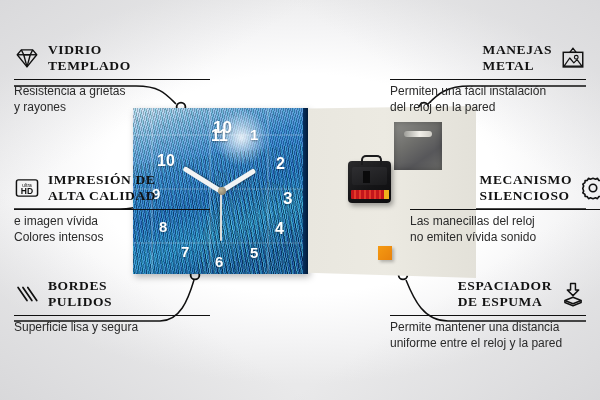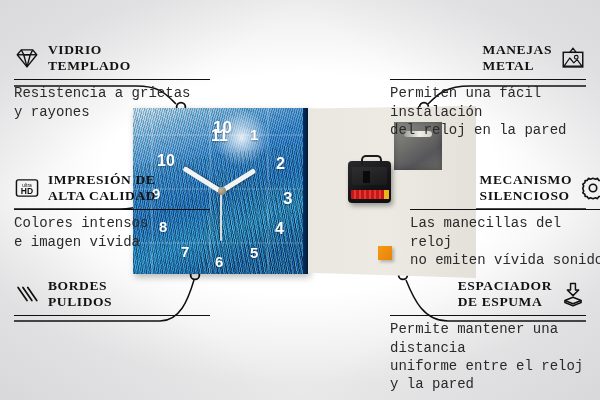--- a/index.html
+++ b/index.html
@@ -90,21 +90,21 @@
 
   
   .callout{position:absolute;width:196px;}
   .callout.left{text-align:left;}
   .callout.right{}
   .co-head{display:flex;align-items:center;gap:8px;}
   .callout.right .co-head{justify-content:flex-end;}
   .co-title{font-family:"Liberation Serif",serif;font-weight:bold;font-size:13.5px;
     letter-spacing:.6px;color:#121212;line-height:1.18;text-transform:uppercase;}
   .co-rule{height:1.6px;background:#101010;margin:5px 0 4px;}
-  .co-sub{font-family:Liberation Mono, monospace;font-size:14px;color:#2a2a2a;line-height:1.3;}
+  .co-sub{font-family:Liberation Sans, sans-serif;font-size:12px;color:#2a2a2a;line-height:1.3;}
   .ico{width:26px;height:26px;flex:0 0 26px;display:block;}
 
   #co-vidrio{left:14px;top:42px;}
   #co-impresion{left:14px;top:172px;}
   #co-bordes{left:14px;top:278px;}
   #co-manejas{left:390px;top:42px;}
   #co-mecanismo{left:410px;top:172px;}
   #co-espaciador{left:390px;top:278px;}
 
   #wires{position:absolute;left:0;top:0;width:600px;height:400px;pointer-events:none;}
@@ -204,39 +204,40 @@
         <rect x="3" y="6" width="26" height="20" rx="2.5" fill="none" stroke="#111" stroke-width="1.8"></rect>
         <text x="16" y="14.5" font-family="Liberation Sans, sans-serif" font-size="6" text-anchor="middle" fill="#111">ultra</text>
         <text x="16" y="23" font-family="Liberation Sans, sans-serif" font-size="10.5" font-weight="bold" text-anchor="middle" fill="#111">HD</text>
       </svg>
       <div>
         <div class="co-title">IMPRESIÓN DE</div>
         <div class="co-title">ALTA CALIDAD</div>
       </div>
     </div>
     <div class="co-rule"></div>
+    <div class="co-sub">e imagen vívida</div>
     <div class="co-sub">Colores intensos</div>
-    <div class="co-sub">e imagen vívida</div>
   </div>
 
   <div class="callout left" id="co-bordes">
     <div class="co-head">
       <svg class="ico" viewBox="0 0 32 32">
         <g stroke="#111" stroke-width="2.1" fill="none" stroke-linecap="round">
           <path d="M5 8 L16 24"></path>
             <path d="M11 8 L22 24"></path>
             <path d="M17 8 L28 24"></path>
         </g>
       </svg>
       <div>
         <div class="co-title">BORDES</div>
         <div class="co-title">PULIDOS</div>
       </div>
     </div>
     <div class="co-rule"></div>
+    <div class="co-sub">Superficie lisa y segura</div>
   </div>
 
   <div class="callout right" id="co-manejas">
     <div class="co-head">
       <div>
         <div class="co-title">MANEJAS</div>
         <div class="co-title">METAL</div>
       </div>
       <svg class="ico" viewBox="0 0 32 32">
         <path d="M16 4 L12 9 H20 Z" fill="none" stroke="#111" stroke-width="1.5"></path>

